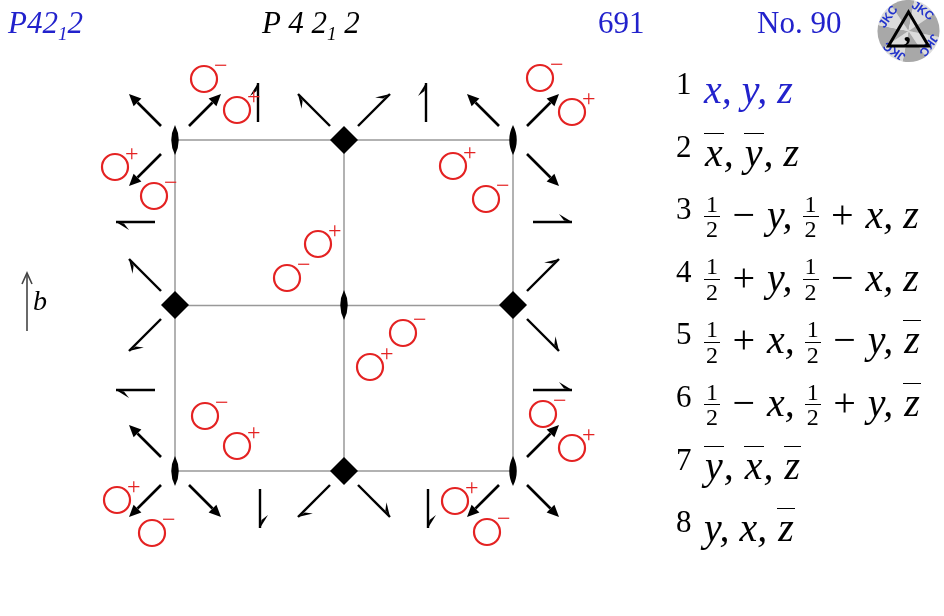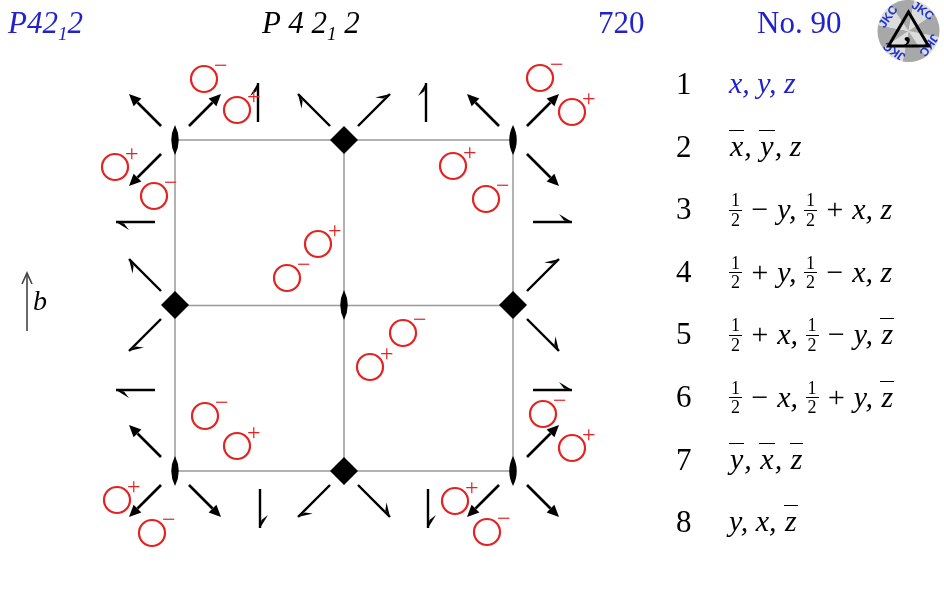--- a/index.html
+++ b/index.html
@@ -6,38 +6,38 @@
   .page{position:relative;width:944px;height:568px;background:#fff;overflow:hidden;
         font-family:"Liberation Serif",serif;}
   .sym{position:absolute;top:5px;font-size:31px;font-style:italic;white-space:nowrap;}
   .plain{position:absolute;top:5px;font-size:31px;white-space:nowrap;}
   sub{font-size:0.62em;}
   .logo-wrap{position:absolute;left:873px;top:0;width:71px;height:66px;}
   #diagram{position:absolute;left:0;top:0;}
   .poslist{position:absolute;left:676px;top:0;width:268px;}
   .posrow{position:absolute;left:0;display:flex;align-items:flex-start;height:40px;}
   .posnum{width:28px;font-size:31px;color:#000;flex:0 0 auto;}
-  .poscoords{font-size:30px;font-style:italic;margin-left:25px;white-space:nowrap;}
+  .poscoords{font-size:40px;font-style:italic;margin-left:0;white-space:nowrap;}
   .frac{display:inline-block;text-align:center;vertical-align:-0.38em;font-size:0.60em;
         line-height:1.02;font-style:normal;}
   .fn{display:block;border-bottom:1.7px solid #000;padding:0 2px;}
   .fd{display:block;}
   .ov{display:inline-block;line-height:0.92;border-top:1.7px solid #000;padding:1px 1px 0 1px;}
   .navbtns{position:absolute;left:861px;top:571px;display:flex;gap:4px;}
   .navbtn{width:38px;height:38px;padding:1px;border:2px solid #4a4a4a;background:#c8c8c8;
           display:flex;align-items:center;justify-content:center;cursor:pointer;}
 </style>
 </head>
 <body>
 
 <div class="page">
 
   <div class="sym" style="left: 8px; color: rgb(34, 34, 204);">P42<sub>1</sub>2</div>
   <div class="sym" style="left: 262px; color: #000000;">P 4 2<sub>1</sub> 2</div>
-  <div class="plain" style="left: 598px; color: rgb(34, 34, 204);">720</div>
+  <div class="plain" style="left: 598px; color: rgb(34, 34, 204);">691</div>
   <div class="plain" style="left: 757px; color: rgb(34, 34, 204);">No. 90</div>
 
   <div class="logo-wrap">
     <svg id="logo" width="71" height="66" viewBox="-35.5 -31 71 66">
         <path d="M0,0 L30.430442686877583,5.915078856672889 A31,31 0 0 1 17.33498000759315,25.700164749206294 Z" fill="#dcdcdc"></path>
         <path d="M0,0 L17.33498000759315,25.700164749206294 A31,31 0 0 1 -5.915078856672889,30.430442686877583 Z" fill="#a8a8a8"></path>
         <path d="M0,0 L-5.915078856672889,30.430442686877583 A31,31 0 0 1 -25.70016474920629,17.334980007593153 Z" fill="#dcdcdc"></path>
         <path d="M0,0 L-25.70016474920629,17.334980007593153 A31,31 0 0 1 -30.430442686877583,-5.915078856672887 Z" fill="#a8a8a8"></path>
         <path d="M0,0 L-30.430442686877583,-5.915078856672887 A31,31 0 0 1 -17.334980007593163,-25.700164749206284 Z" fill="#dcdcdc"></path>
         <path d="M0,0 L-17.334980007593163,-25.700164749206284 A31,31 0 0 1 5.915078856672872,-30.430442686877587 Z" fill="#a8a8a8"></path>

